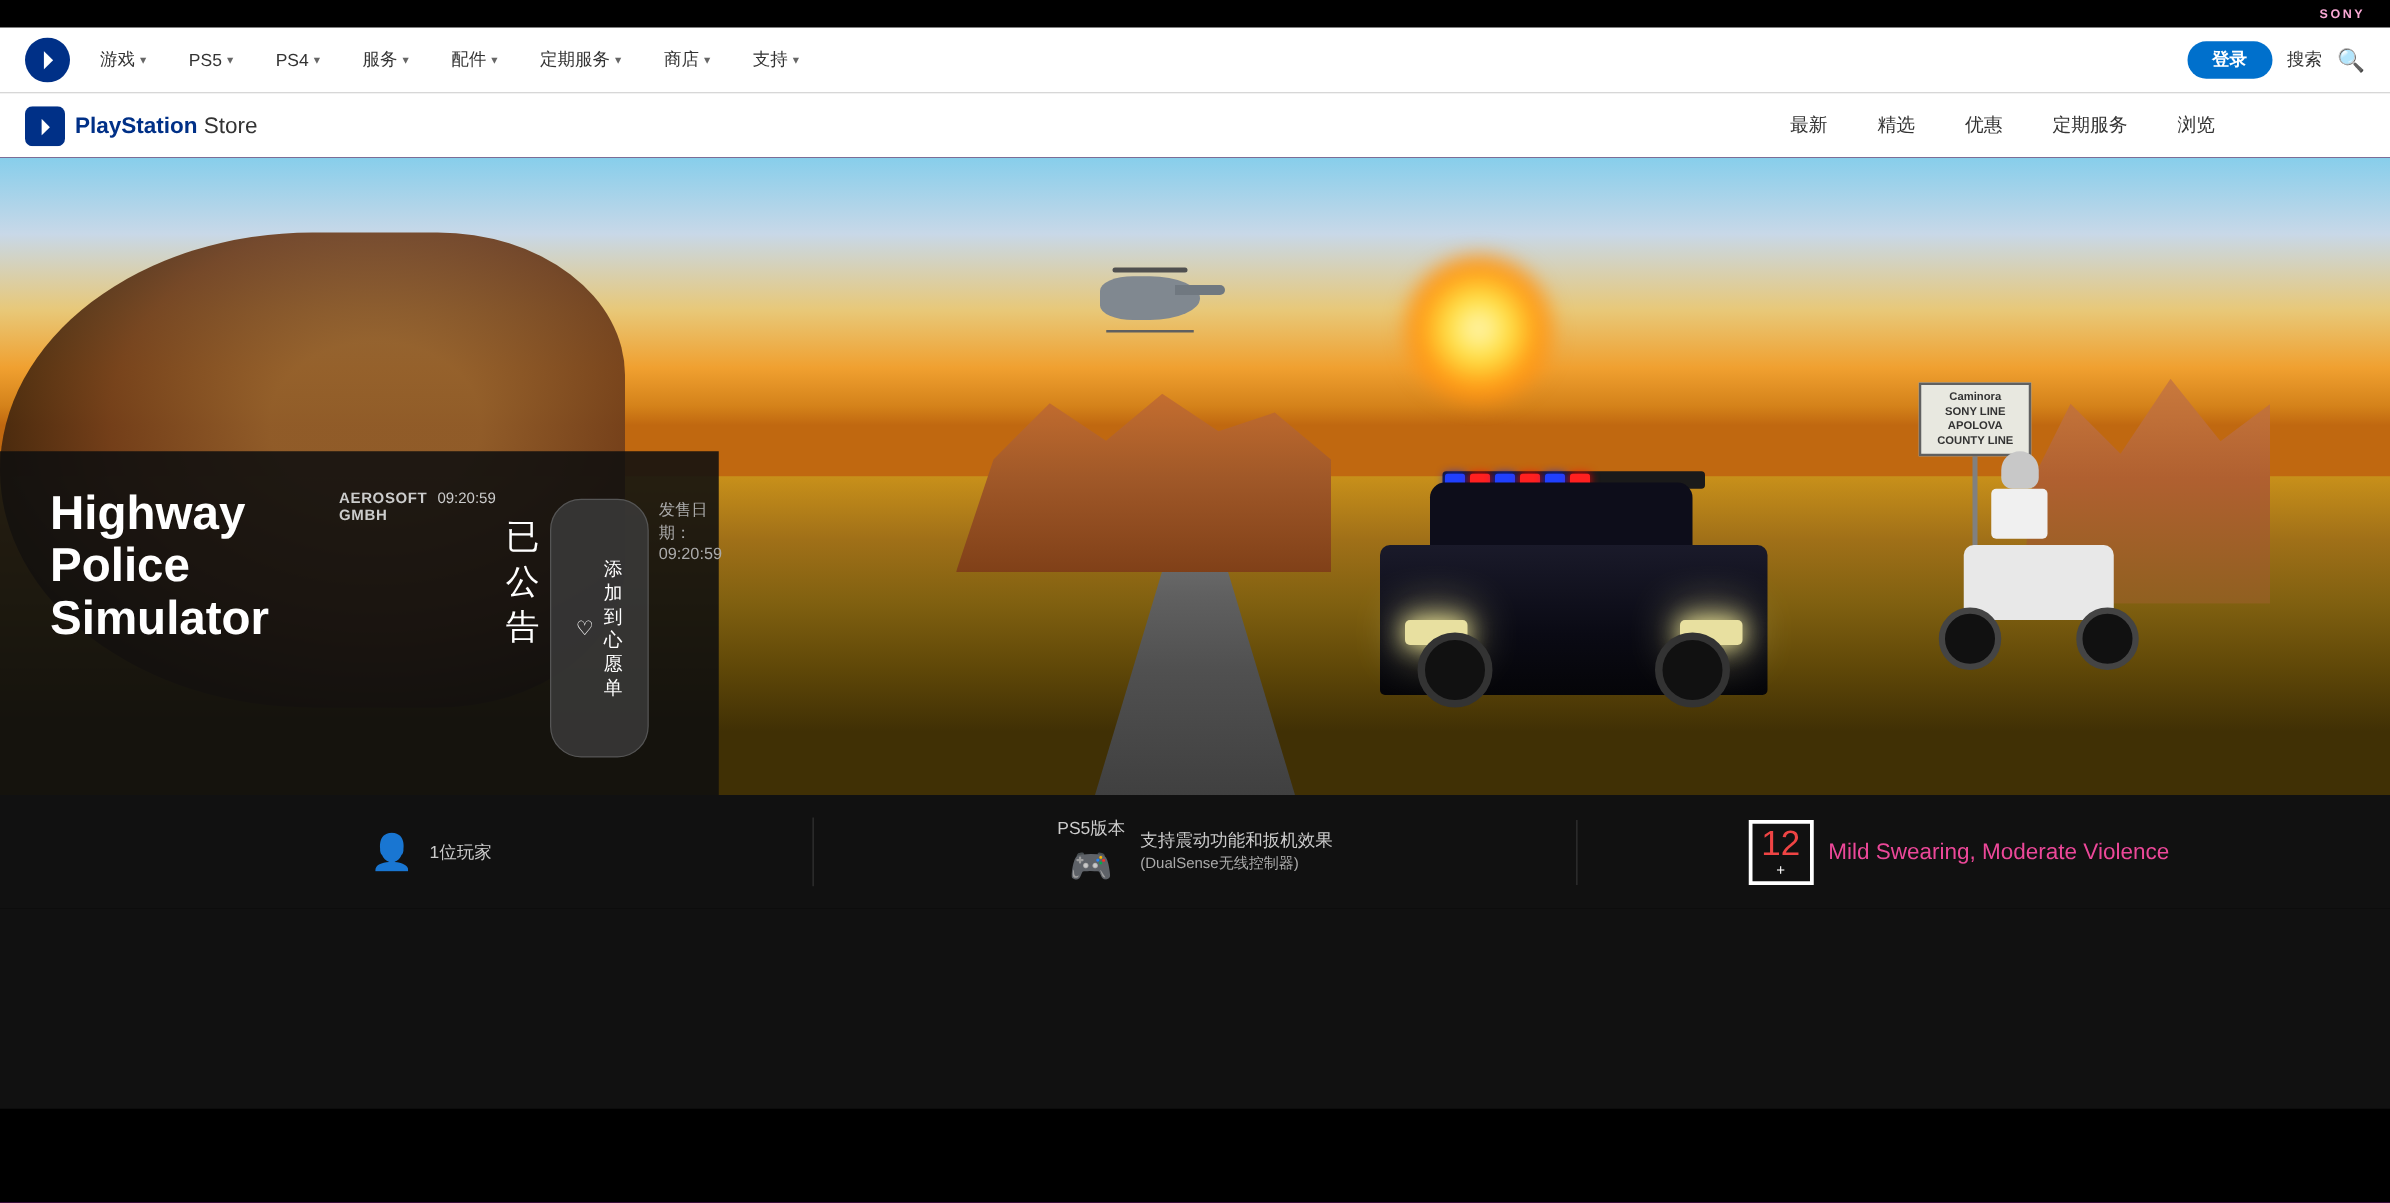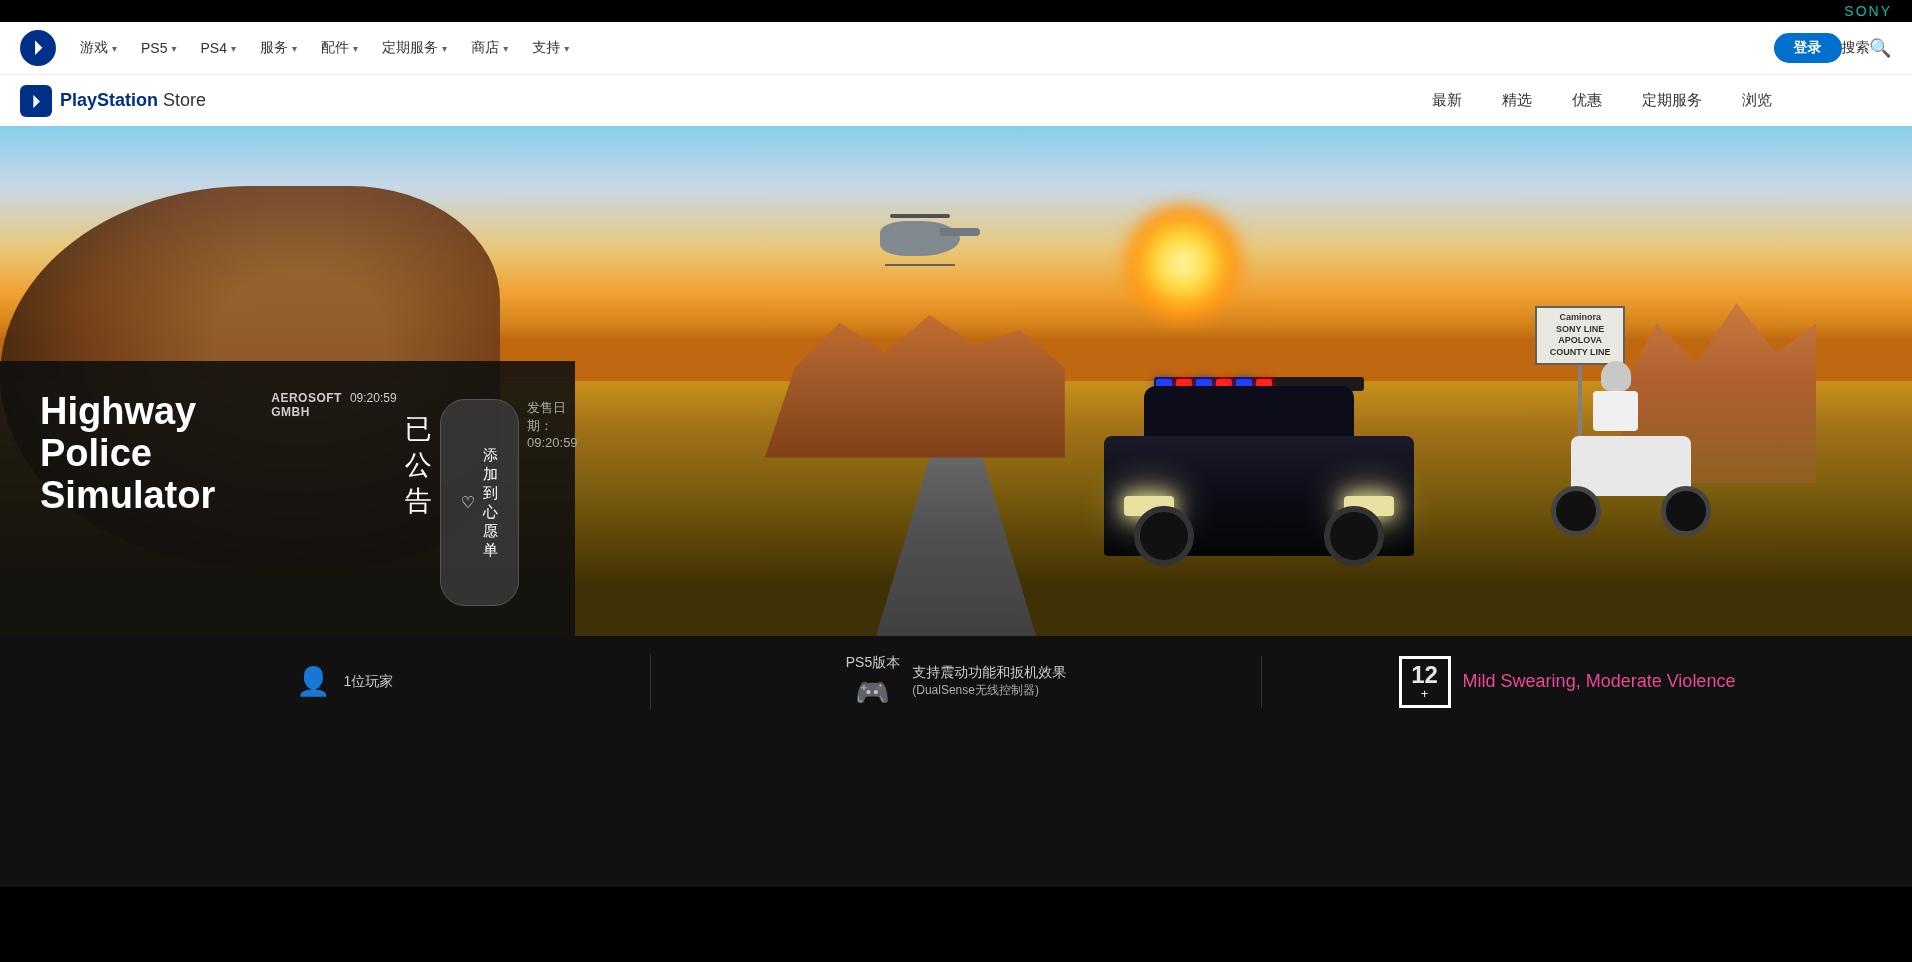--- a/index.html
+++ b/index.html
@@ -8,63 +8,64 @@
     
     .sony-bar {
       background: #000;
       height: 22px;
       display: flex;
       align-items: center;
       justify-content: flex-end;
       padding-right: 20px;
     }
     .sony-logo {
-      color: #14b8a6;
-      font-size: 14px;
-      font-weight: normal;
+      color: #f9a8d4;
+      font-size: 10px;
+      font-weight: bold;
       letter-spacing: 2px;
     }
 
     
     .main-nav {
       background: #fff;
       height: 52px;
       display: flex;
       align-items: center;
       padding: 0 20px;
       gap: 0;
     }
     .ps-logo {
       width: 36px;
       height: 36px;
       margin-right: 12px;
     }
     .nav-items {
       display: flex;
       align-items: center;
-      gap: 0;
+      gap: 10px;
       flex: 1;
     }
     .nav-item {
       color: #333;
       font-size: 14px;
       padding: 6px 12px;
       cursor: pointer;
       display: flex;
       align-items: center;
       gap: 4px;
       white-space: nowrap;
     }
     .nav-chevron {
       font-size: 10px;
       color: #666;
     }
     .nav-right {
       display: flex;
       align-items: center;
+      gap: 12px;
     }
     .login-btn {
       background: #0070cc;
       color: #fff;
       border: none;
       border-radius: 20px;
       padding: 6px 20px;
       font-size: 14px;
       cursor: pointer;
       font-weight: bold;
@@ -501,24 +502,24 @@
     .rating-badge {
       width: 52px;
       height: 52px;
       border: 3px solid #fff;
       display: flex;
       align-items: center;
       justify-content: center;
       flex-direction: column;
     }
     .rating-num {
-      font-size: 24px;
-      font-weight: bold;
+      font-size: 28px;
+      font-weight: normal;
       line-height: 1;
-      color: #e5e5e5;
+      color: #ef4444;
     }
     .rating-plus {
       font-size: 12px;
       color: #fff;
     }
     .rating-text {
       color: #ec4899;
       font-size: 18px;
     }
 

